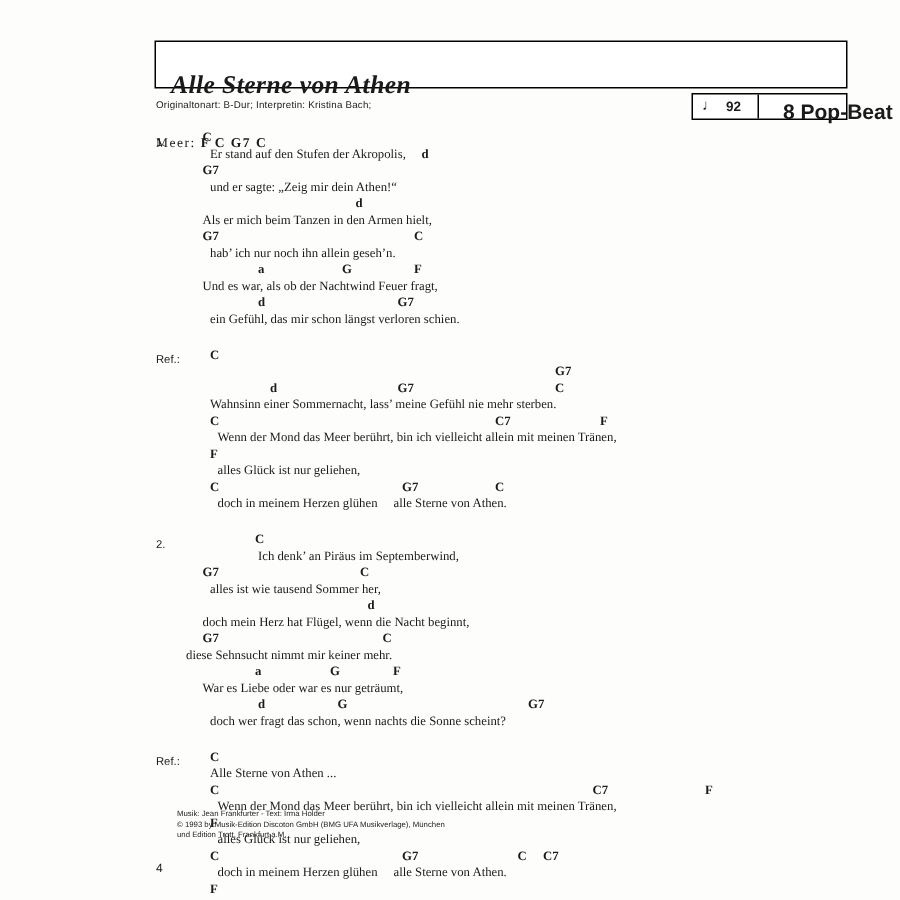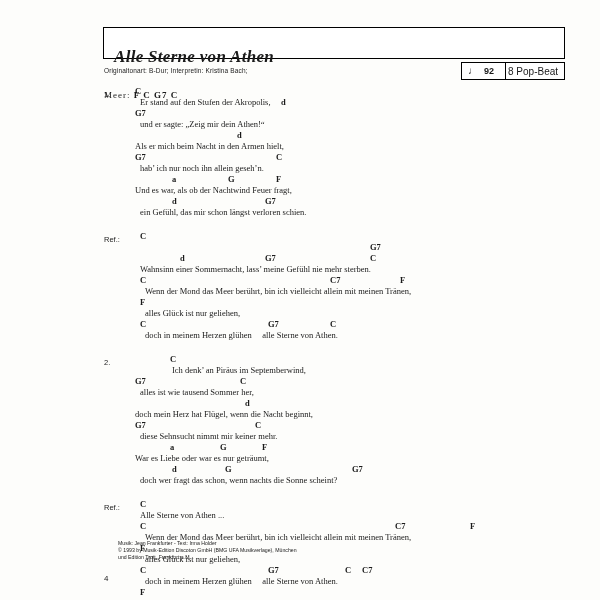--- a/index.html
+++ b/index.html
@@ -86,25 +86,25 @@
     position: absolute;
     left: 22px;
     top: 3px;
     font-family: "Liberation Sans", sans-serif;
     font-size: 9px;
     font-weight: bold;
     text-align: right;
   }
   .tempo-style {
     position: absolute;
-    left: 46px;
+    left: 60px;
     top: 3px;
     font-family: "Liberation Sans", sans-serif;
-    font-size: 10px;
-    font-weight: normal;
+    font-size: 14px;
+    font-weight: bold;
     white-space: nowrap;
   }
 
   
   .body {
     position: absolute;
     left: 0;
     top: 86px;
     width: 600px;
   }
@@ -198,21 +198,21 @@
       <div class="line chordline" style="position: absolute; left: 0px; top: 22px; width: 600px;">
         <span class="tok" style="left: 135px;">G7</span>
       </div>
       <div class="line lyricline" style="position: absolute; left: 0px; top: 33px; width: 600px;">
         <span class="tok" style="left: 140px;">und er sagte: „Zeig mir dein Athen!“</span>
       </div>
       <div class="line chordline" style="position: absolute; left: 0px; top: 44px; width: 600px;">
         <span class="tok" style="left: 237px;">d</span>
       </div>
       <div class="line lyricline" style="position: absolute; left: 0px; top: 55px; width: 600px;">
-        <span class="tok" style="left: 135px;">Als er mich beim Nacht in den Armen hielt,</span>
+        <span class="tok" style="left: 135px;">Als er mich beim Tanzen in den Armen hielt,</span>
       </div>
       <div class="line chordline" style="position: absolute; left: 0px; top: 66px; width: 600px;">
         <span class="tok" style="left: 135px;">G7</span>
         <span class="tok" style="left: 276px;">C</span>
       </div>
       <div class="line lyricline" style="position: absolute; left: 0px; top: 77px; width: 600px;">
         <span class="tok" style="left: 140px;">hab’ ich nur noch ihn allein geseh’n.</span>
       </div>
       <div class="line chordline" style="position: absolute; left: 0px; top: 88px; width: 600px;">
         <span class="tok" style="left: 172px;">a</span>
@@ -284,21 +284,21 @@
         <span class="tok" style="left: 245px;">d</span>
       </div>
       <div class="line lyricline" style="position: absolute; left: 0px; top: 323px; width: 600px;">
         <span class="tok" style="left: 135px;">doch mein Herz hat Flügel, wenn die Nacht beginnt,</span>
       </div>
       <div class="line chordline" style="position: absolute; left: 0px; top: 334px; width: 600px;">
         <span class="tok" style="left: 135px;">G7</span>
         <span class="tok" style="left: 255px;">C</span>
       </div>
       <div class="line lyricline" style="position: absolute; left: 0px; top: 345px; width: 600px;">
-        <span class="tok" style="left: 140px;">diese Sehnsucht nimmt mir keiner mehr.</span>
+        <span class="tok" style="left: 124px;">diese Sehnsucht nimmt mir keiner mehr.</span>
       </div>
       <div class="line chordline" style="position: absolute; left: 0px; top: 356px; width: 600px;">
         <span class="tok" style="left: 170px;">a</span>
         <span class="tok" style="left: 220px;">G</span>
         <span class="tok" style="left: 262px;">F</span>
       </div>
       <div class="line lyricline" style="position: absolute; left: 0px; top: 367px; width: 544px;">
         <span class="tok" style="left: 135px;">War es Liebe oder war es nur geträumt,</span>
       </div>
       <div class="line chordline" style="position: absolute; left: 0px; top: 378px; width: 600px;">

